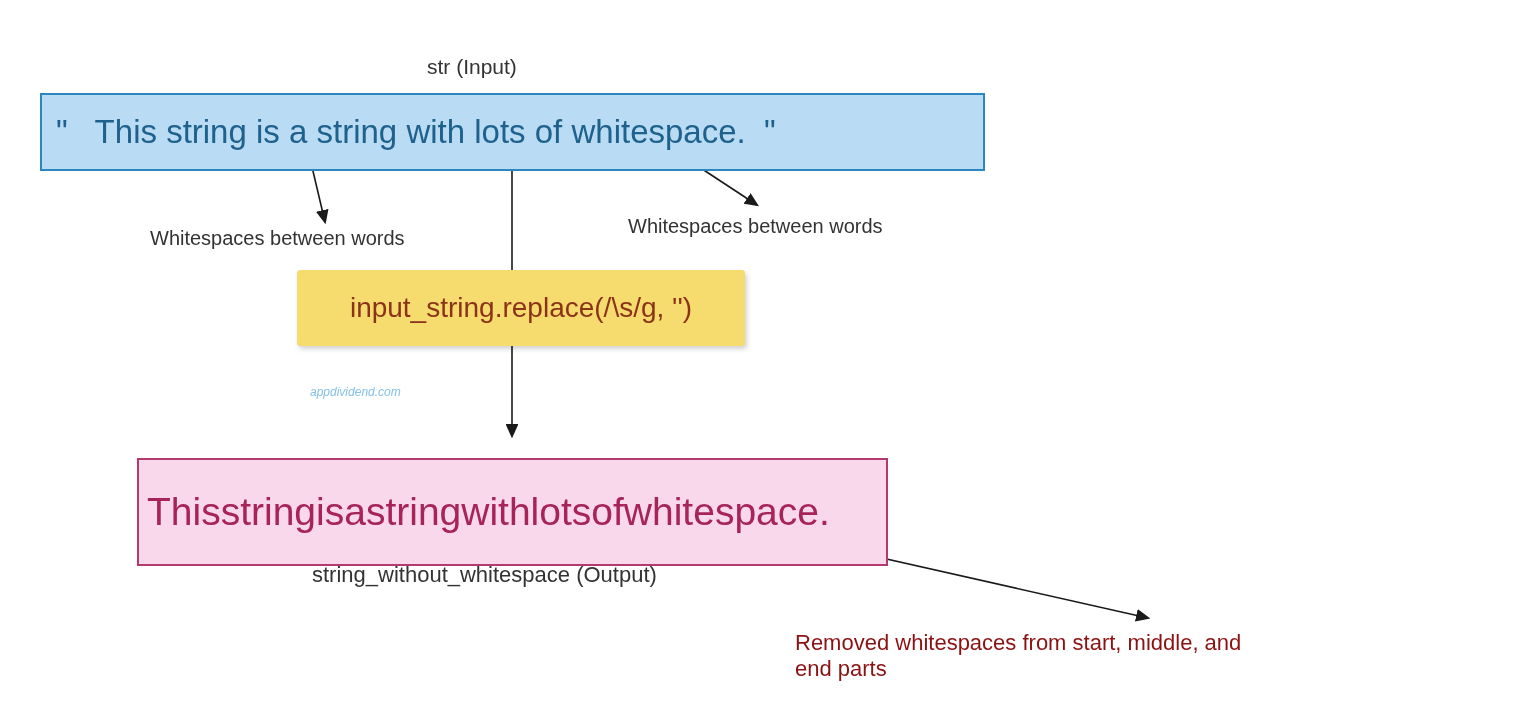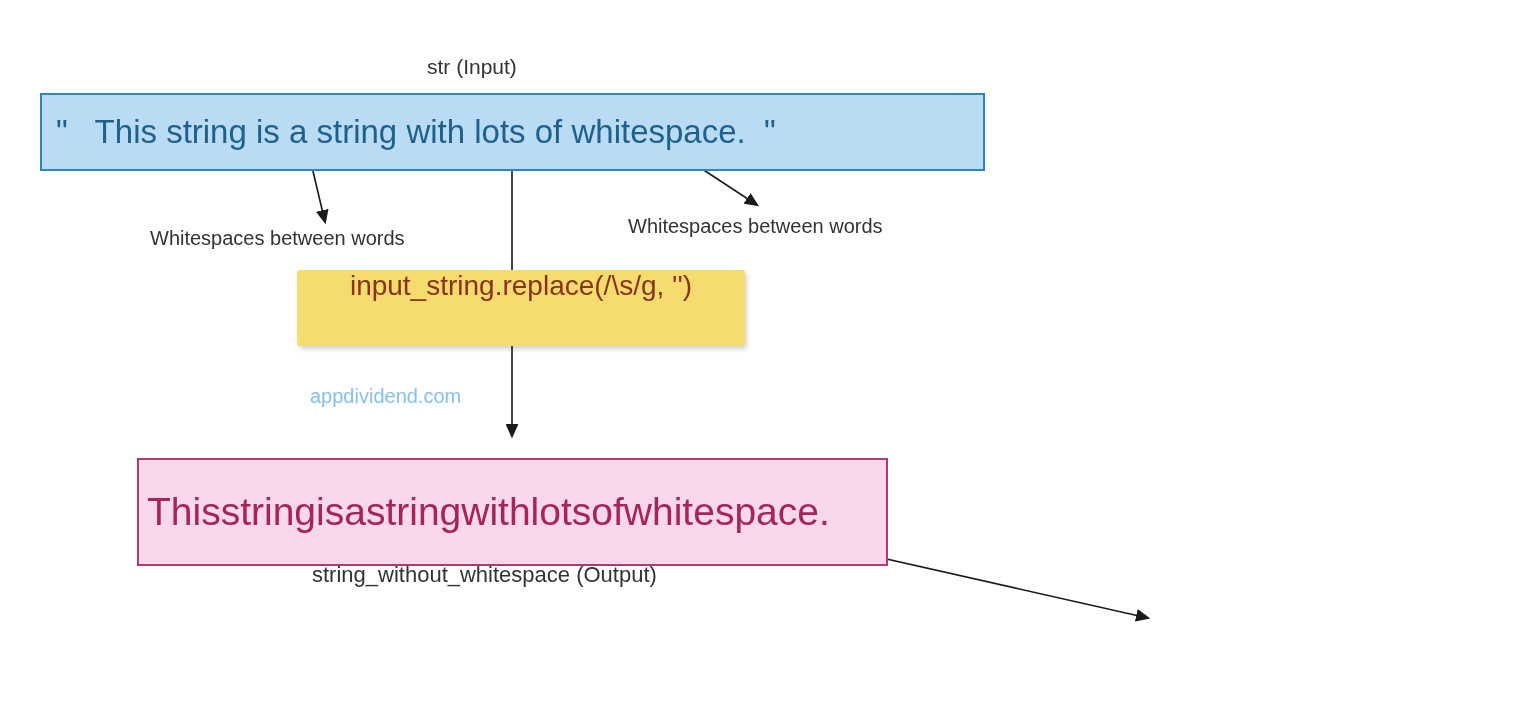--- a/index.html
+++ b/index.html
@@ -47,33 +47,35 @@
 
   .code-box {
     left: 297px;
     top: 270px;
     width: 448px;
     height: 76px;
     background: #f6db6f;
     border-radius: 3px;
     box-shadow: 2px 3px 5px rgba(0,0,0,0.18);
     display: flex;
+    align-items: center;
     justify-content: center;
   }
   .code-box .text {
     color: #8a3318;
     font-size: 28px;
     white-space: pre;
   }
 
   .watermark {
     left: 310px;
     top: 385px;
     color: #85c1e9;
-    font-size: 20px;
+    font-size: 12px;
+    font-style: italic;
   }
 
   .output-box {
     left: 137px;
     top: 458px;
     width: 747px;
     height: 104px;
     background: #f8d8ea;
     border: 2px solid #b23a6e;
     display: flex;
@@ -139,14 +141,15 @@
   </div>
 
   <div class="abs watermark">appdividend.com</div>
 
   <div class="abs output-box">
     <span class="text">Thisstringisastringwithlotsofwhitespace.</span>
   </div>
 
   <div class="abs label label-output">string_without_whitespace (Output)</div>
 
+  <div class="abs label-removed">Removed whitespaces from start, middle, and end parts</div>
 
 </div>
 
 </body></html>

